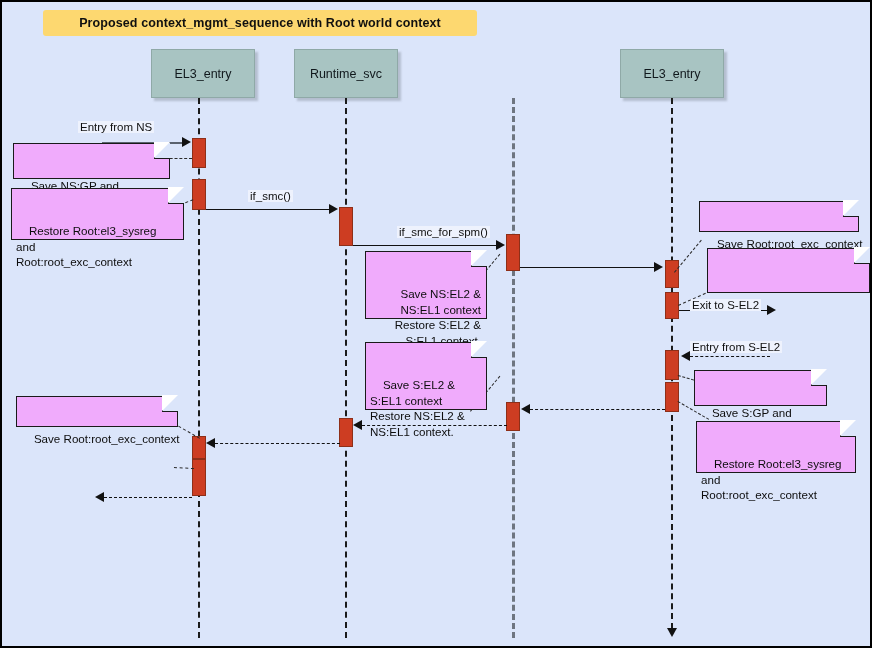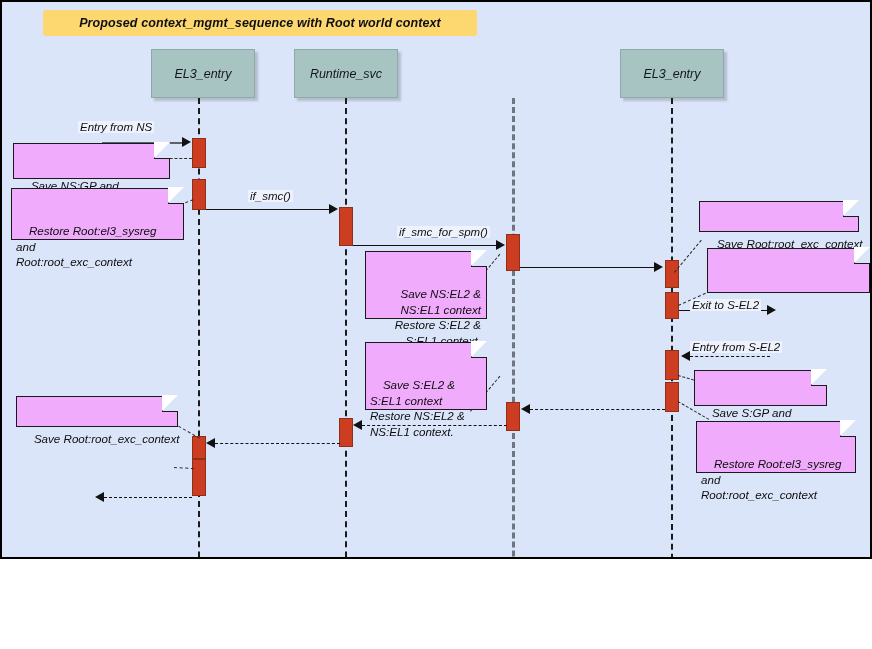--- a/index.html
+++ b/index.html
@@ -3,27 +3,26 @@
 <meta charset="utf-8">
 <style>
   html, body {
     margin: 0;
     padding: 0;
     background: #ffffff;
   }
   #canvas {
     position: relative;
     width: 872px;
-    height: 559px;
+    height: 648px;
     background: #dbe5fa;
     border: 2px solid #000000;
     box-sizing: border-box;
     overflow: hidden;
     font-family: "Liberation Sans", sans-serif;
-    font-style: italic;
   }
   
   .title-banner {
     position: absolute;
     left: 41px;
     top: 8px;
     width: 434px;
     height: 26px;
     background: #fdd870;
     border-radius: 3px;

